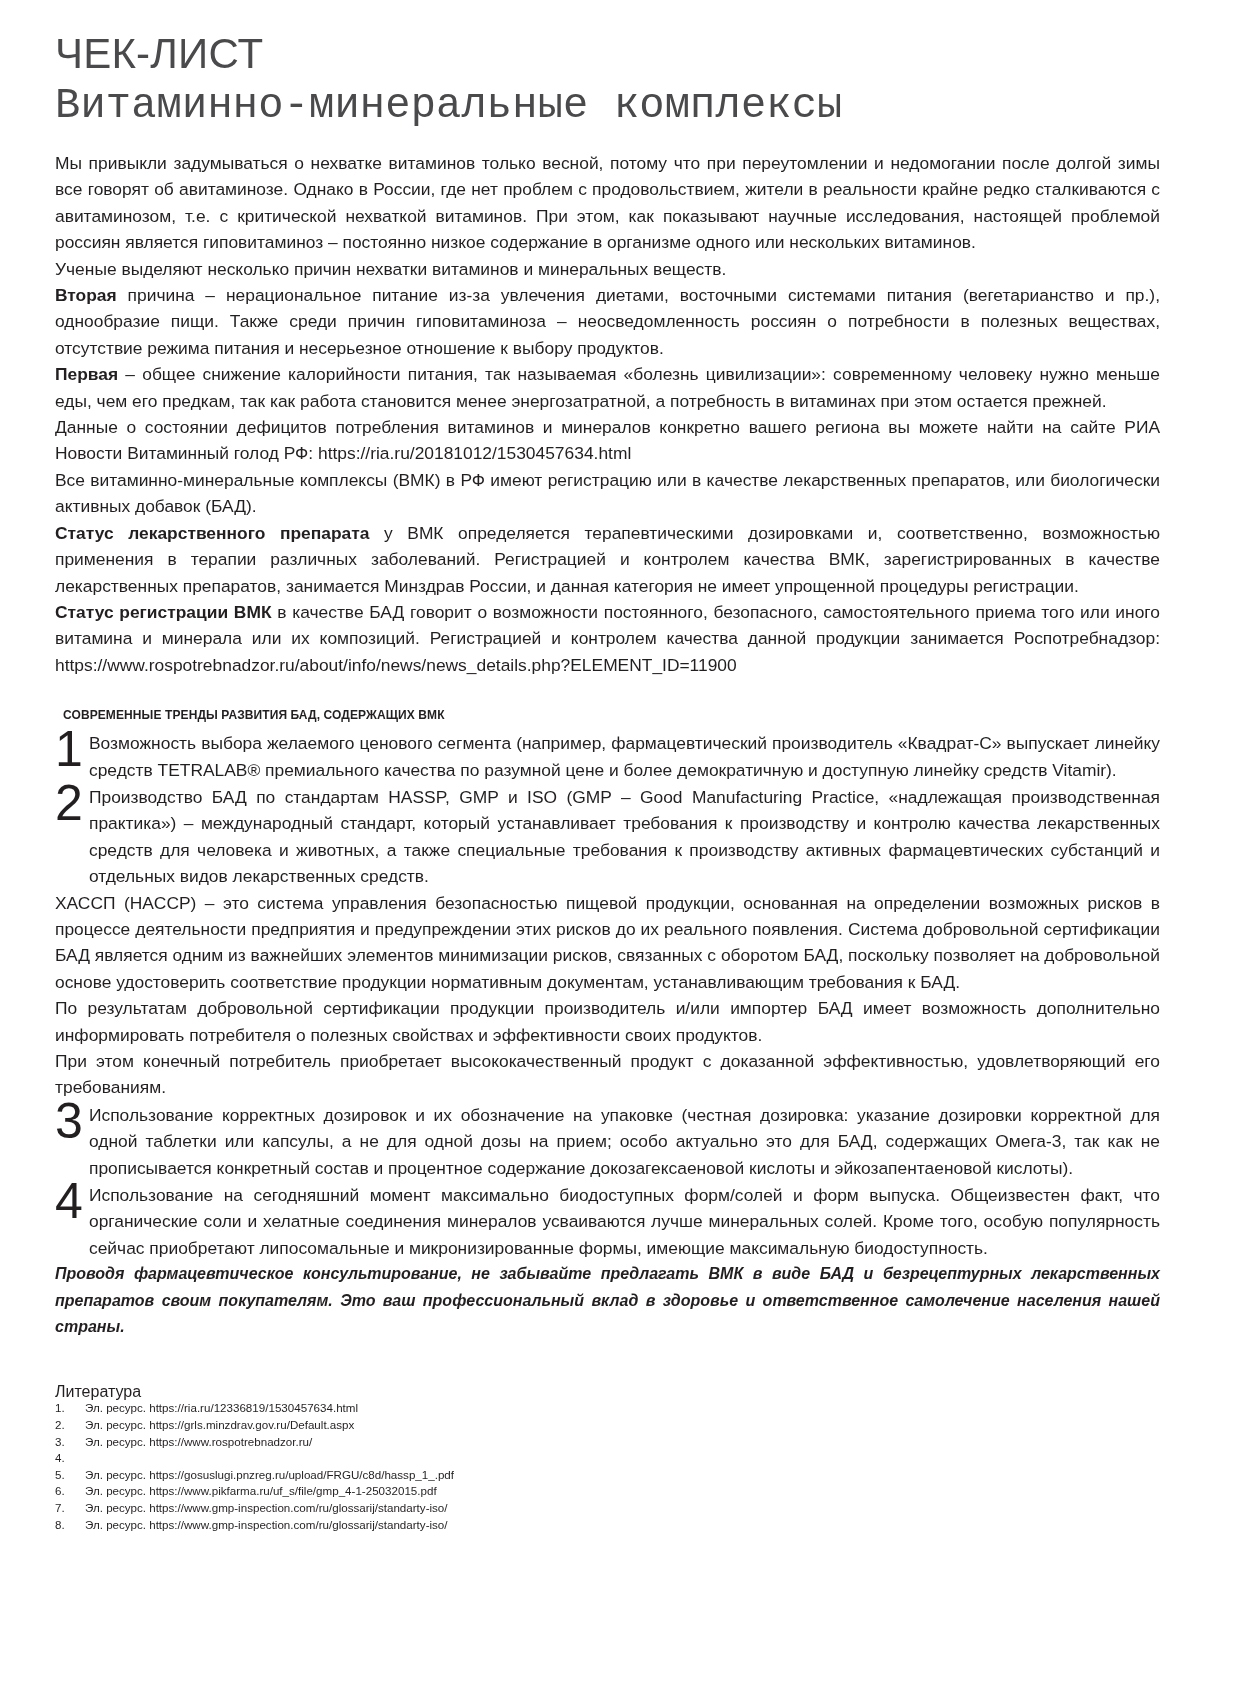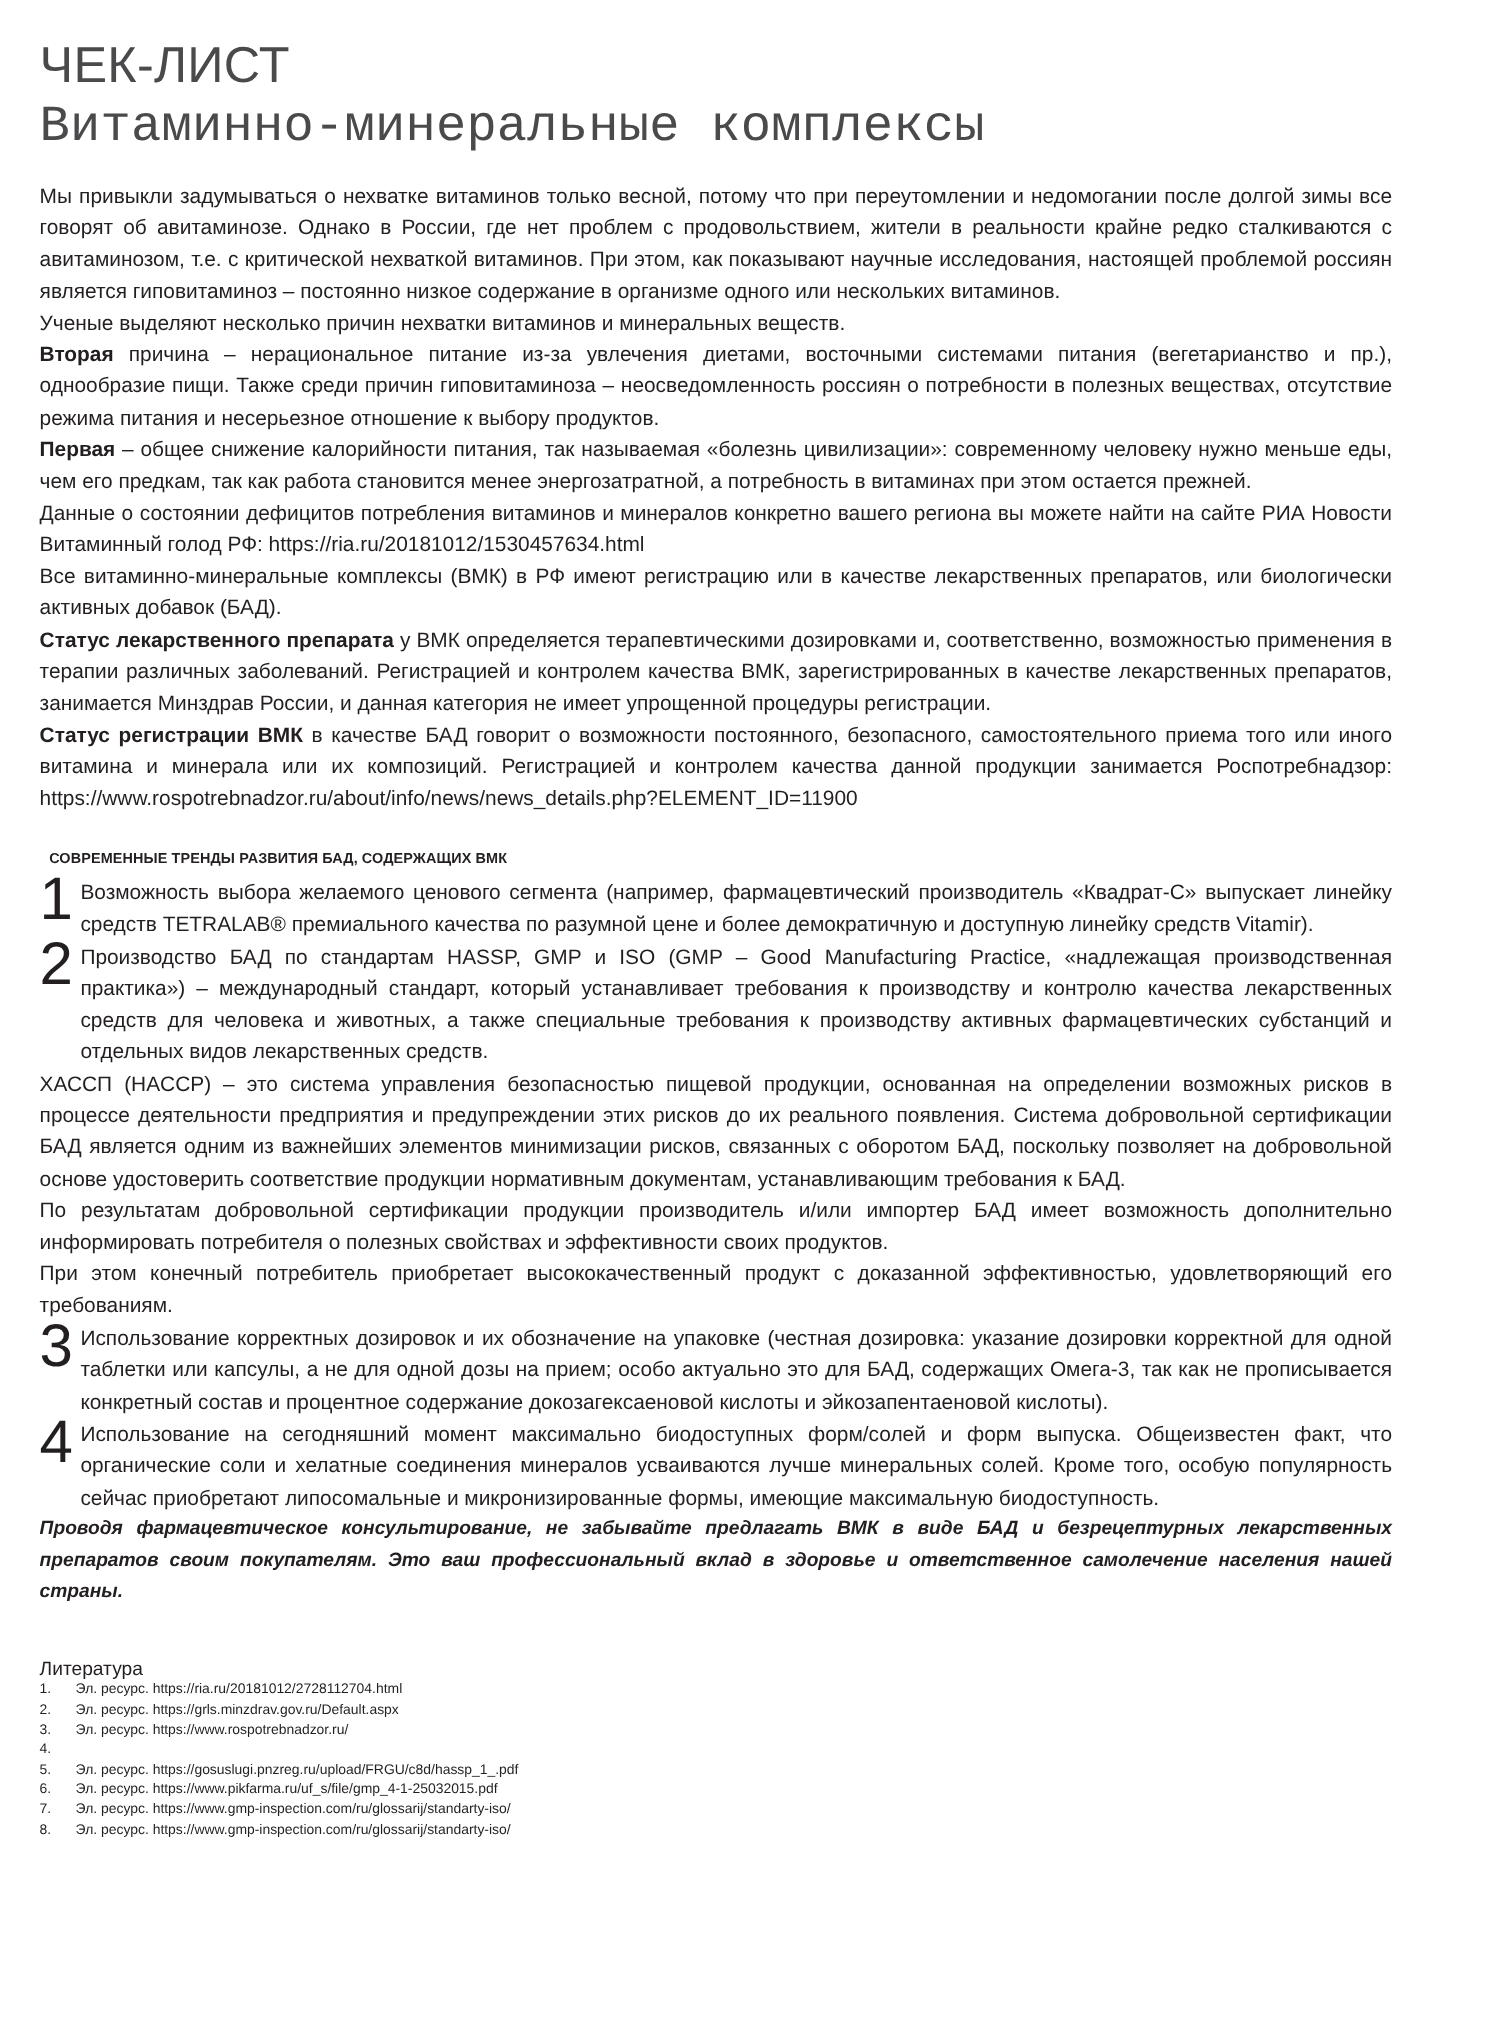--- a/index.html
+++ b/index.html
@@ -12,21 +12,21 @@
     height: 1700px;
     font-family: "Liberation Sans", "DejaVu Sans", sans-serif;
     color: #231f20;
     overflow: hidden;
   }
   .page {
     position: relative;
     width: 1250px;
     height: 1608px;
     box-sizing: border-box;
-    padding: 28px 90px 0 33px;
+    padding: 28px 90px 0 55px;
   }
 
   
   .title-block {
     margin: 0 0 18px 0;
   }
   .title-line1 {
     font-size: 42px;
     line-height: 52px;
     font-weight: 400;
@@ -187,21 +187,21 @@
 
     <p class="conclusion">Проводя фармацевтическое консультирование, не забывайте предлагать ВМК в виде БАД и безрецептурных лекарственных препаратов своим покупателям. Это ваш профессиональный вклад в здоровье и ответственное самолечение населения нашей страны.</p>
 
   </div>
 
   <div class="refs">
     <div class="refs-title">Литература</div>
     <ol>
       <li>
           <span class="rnum">1.</span>
-          <span class="rtext">Эл. ресурс. https://ria.ru/20181012/2728112704.html</span>
+          <span class="rtext">Эл. ресурс. https://ria.ru/12336819/1530457634.html</span>
         </li>
       <li>
           <span class="rnum">2.</span>
           <span class="rtext">Эл. ресурс. https://grls.minzdrav.gov.ru/Default.aspx</span>
         </li>
       <li>
           <span class="rnum">3.</span>
           <span class="rtext">Эл. ресурс. https://www.rospotrebnadzor.ru/</span>
         </li>
       <li>

